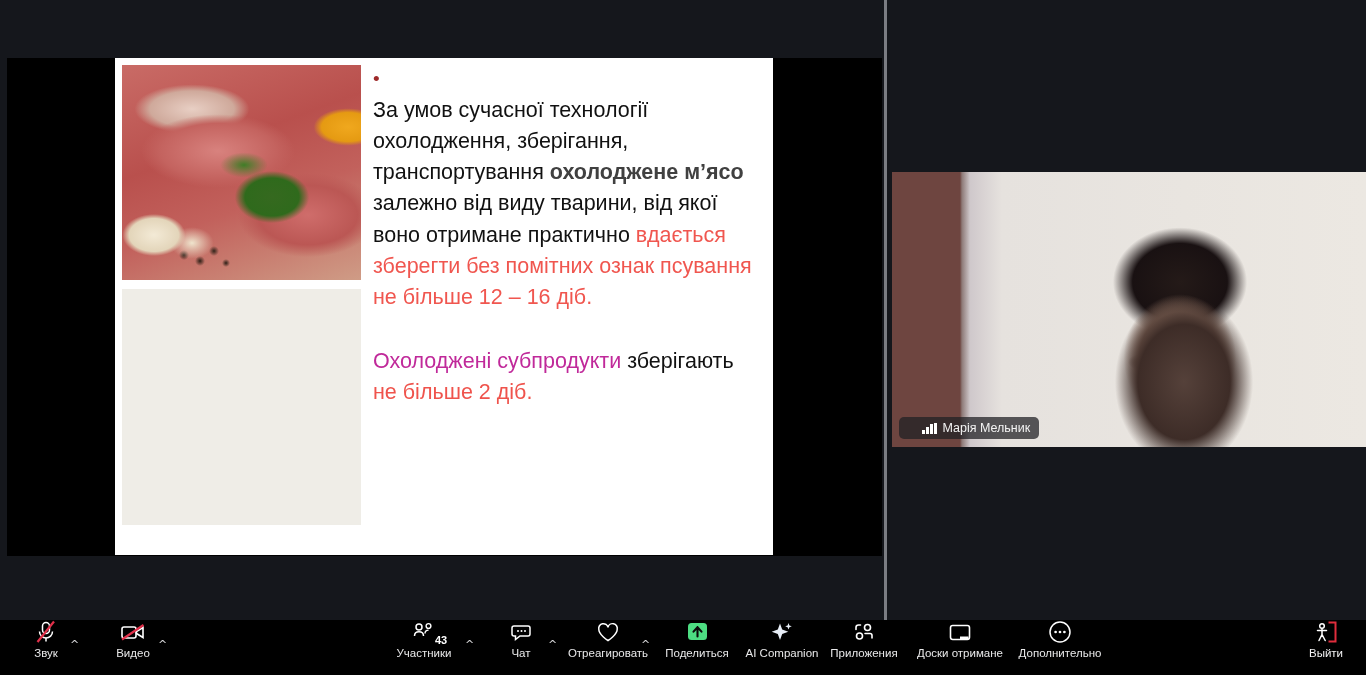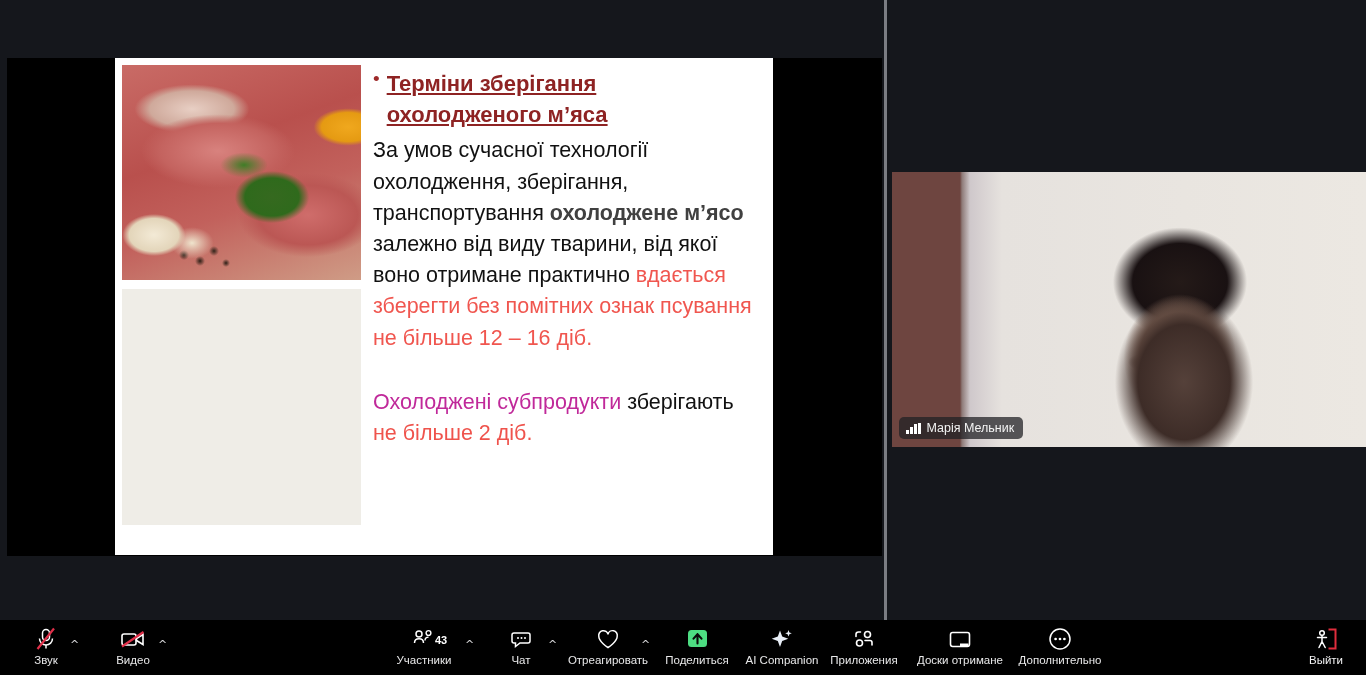--- a/index.html
+++ b/index.html
@@ -104,36 +104,36 @@
       radial-gradient(ellipse 86px 70px at 288px 110px, #241a18 0%, #191112 55%, rgba(25,17,18,0) 78%),
       radial-gradient(ellipse 20px 11px at 252px 190px, #2a2024 0%, rgba(42,32,36,0) 80%),
       radial-gradient(ellipse 20px 11px at 318px 190px, #2a2024 0%, rgba(42,32,36,0) 80%),
       linear-gradient(90deg, #6e4540 0px, #6e4540 68px, #8e7a78 70px, #cfc8cb 78px, #e6e2de 110px, #ece8e2 100%);
       background-color:#e9e5df;
   }
   #name-badge {
     position:absolute; left:7px; bottom:8px;
     display:flex; align-items:center; gap:6px;
     background:rgba(32,33,36,.74); color:#f3f3f3;
-    font-size:12.5px; padding:4px 9px 4px 7px; border-radius:5px;
+    font-size:12.5px; padding:4px 9px 4px 23px; border-radius:5px;
   }
   .bars { display:flex; align-items:flex-end; gap:1.5px; height:11px; }
   .bars i { display:block; width:2.5px; background:#fff; }
   .bars i:nth-child(1){ height:4px; } .bars i:nth-child(2){ height:7px; }
   .bars i:nth-child(3){ height:10px; } .bars i:nth-child(4){ height:11px; }
 
   
   #toolbar {
     position:absolute; left:0; top:620px; width:1366px; height:55px;
     background:#000;
   }
   .tb-item {
     position:absolute; top:0; height:55px;
     display:flex; flex-direction:column; align-items:center;
-    justify-content:flex-start; padding-top:7px;
+    justify-content:flex-start; 
     color:#e9e9ea; font-size:11.5px; white-space:nowrap;
   }
   .tb-ico { height:24px; display:flex; align-items:center; justify-content:center; }
   .tb-lab { margin-top:4px; line-height:1; }
   .chev {
     position:absolute; top:18px; color:#d7d7d9; font-size:11px;
     font-family:"DejaVu Sans", sans-serif;
   }
   .count { position:absolute; top:14px; color:#fff; font-size:11px;font-weight:bold; }
   #leave .tb-lab { color:#f2f2f3; }
@@ -150,24 +150,20 @@
 
         <div id="slide-media">
           <div class="photo" id="photo-meat"></div>
           <div class="photo" id="photo-offal"></div>
         </div>
 
         <div id="slide-text">
 
           <div class="bullet-head">
             <span class="bullet-dot">•</span>
-            <span class="head-text">
-              <span>Терміни зберігання</span><br>
-              <span>охолодженого м’яса</span>
-            </span>
           </div>
 
           <p class="body-par">
             <span>За умов сучасної технології охолодження, зберігання, транспортування </span><span class="t-magenta">охолоджене м’ясо</span><span> залежно від виду тварини, від якої воно отримане практично </span><span class="t-red">вдається зберегти без помітних ознак псування не більше 12 – 16 діб.</span>
           </p>
 
           <div class="par-gap"></div>
 
           <p class="body-par">
             <span class="t-purple">Охолоджені субпродукти</span><span> зберігають </span><span class="t-red2">не більше 2 діб.</span>

